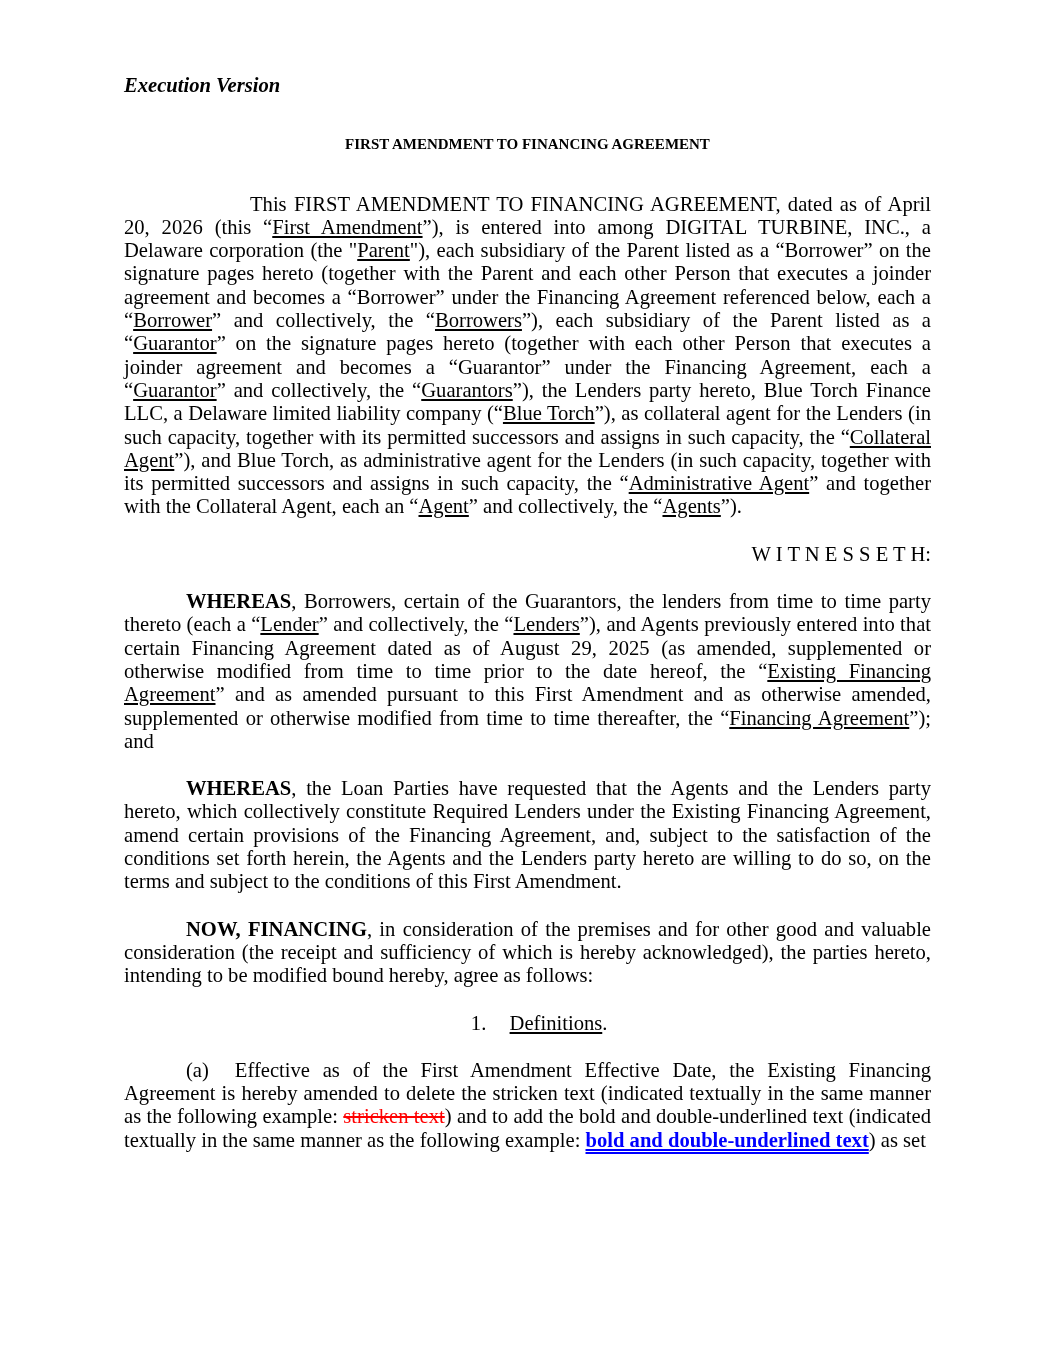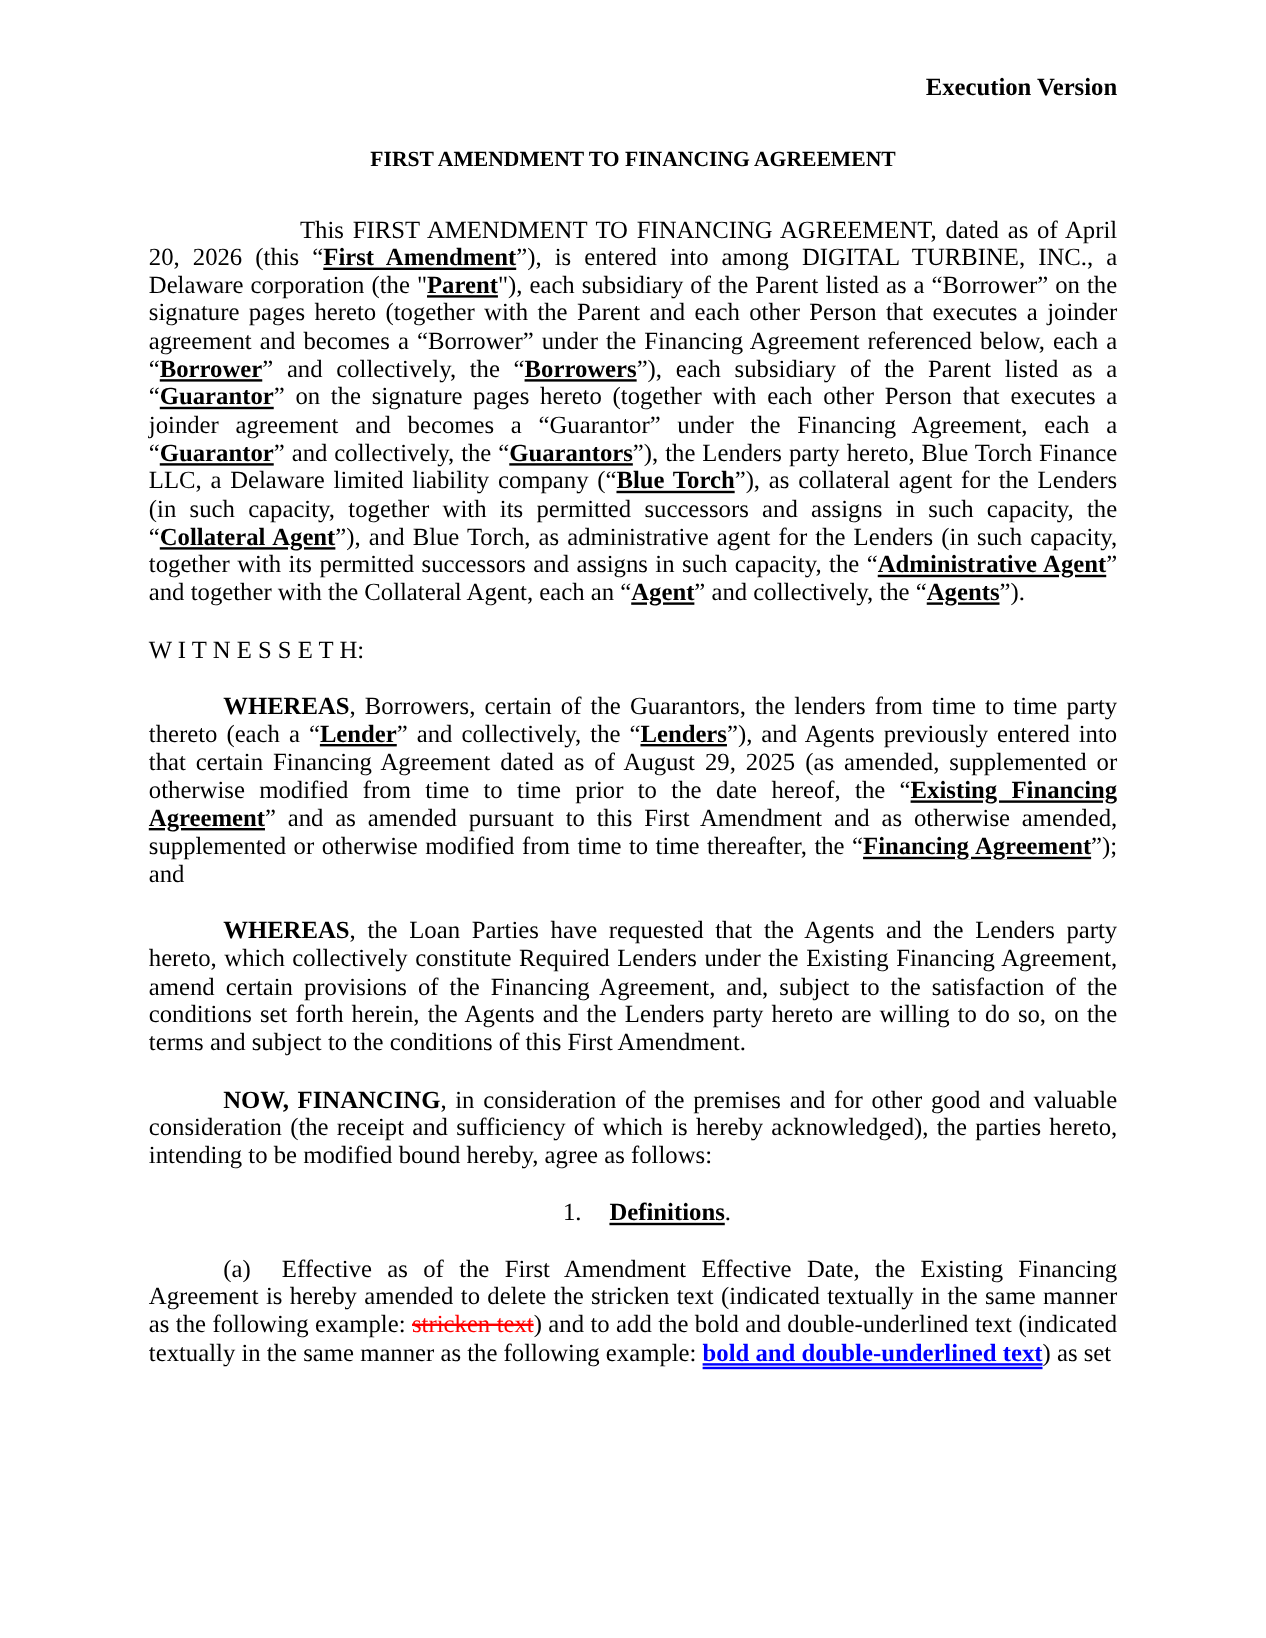--- a/index.html
+++ b/index.html
@@ -16,41 +16,41 @@
     margin:0 auto;
     background:var(--paper);
     color:var(--ink);
     font-family:"Liberation Serif","DejaVu Serif",serif;
     font-size:20.6px;
     line-height:23.3px;
     padding:58px 124px 0 124px;
     overflow:hidden;
   }
   .exec-version{
-    text-align:right;
     font-weight:bold;
-    margin:4px 0 0 0;
+    font-style:italic;
+    margin:16px 0 0 0;
   }
   .doc-title{
     text-align:center;
     font-weight:bold;
-    font-size:18px;
+    font-size:15px;
     margin:36px 0 36px 0;
   }
   .para{
     text-align:justify;
     margin:0 0 24px 0;
   }
   .indent-1in{text-indent:126px;}
   .indent-half{text-indent:62px;}
-  .centered{text-align:left;}
+  .centered{text-align:right;}
   .item{text-align:center;margin:0 0 24px 0;}
   
   .r-plain{}
-  .r-u{text-decoration:underline;font-weight:bold;}
+  .r-u{text-decoration:underline;}
   .r-b{font-weight:bold;}
   .r-del{color:var(--del);text-decoration:line-through;}
   .r-ins{color:var(--ins);font-weight:bold;text-decoration:underline double;}
   .r-num{display:inline-block;width:62px;text-indent:0;}
   .r-tab{display:inline-block;width:26px;text-indent:0;}
 </style>
 </head>
 <body>
 
 <div class="page">

